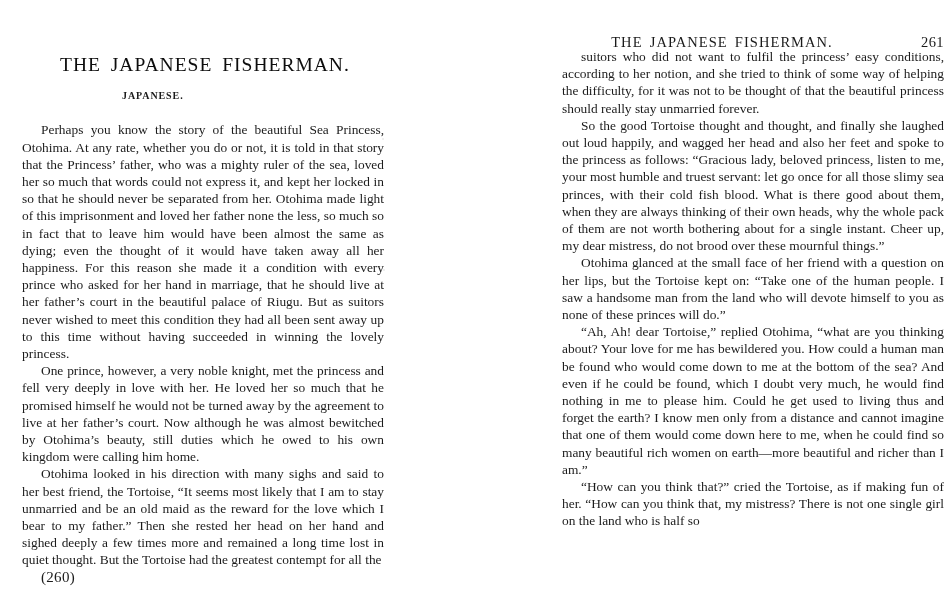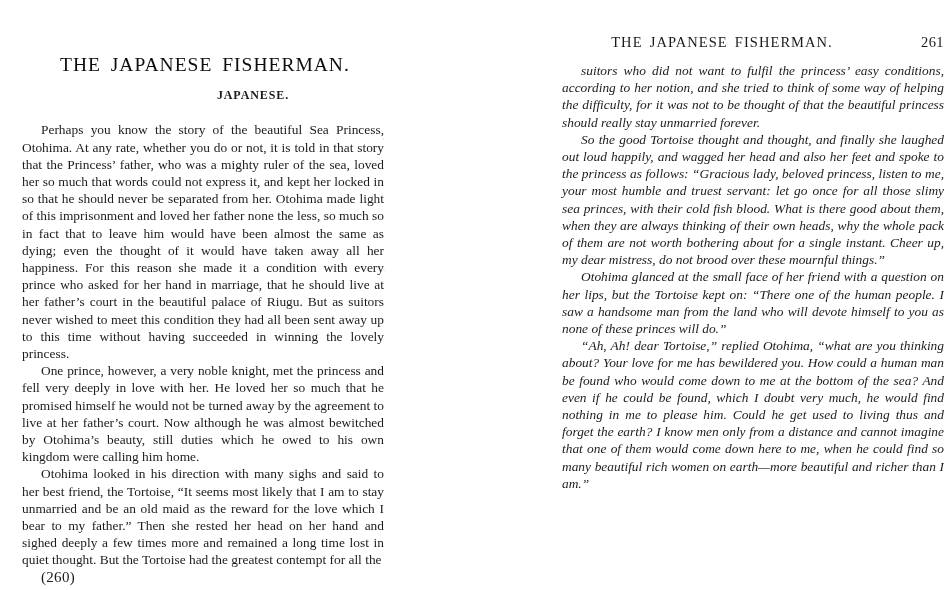--- a/index.html
+++ b/index.html
@@ -66,44 +66,43 @@
     text-justify: inter-word;
     color: #1b1b1b;
   }
   .col-left {
     left: 22px;
     top: 28px;
     width: 362px;
   }
   .col-right {
     left: 562px;
-    top: 34px;
+    top: 20px;
     width: 382px;
-    font-style: italic;
   }
 
   
   .article-title {
     font-size: 19.5px;
     letter-spacing: 1.0px;
     word-spacing: 4px;
     text-align: left;
     margin: 0 0 0 38px;
     padding: 0;
     font-weight: normal;
     color: #0d0d0d;
     white-space: nowrap;
   }
   .article-subtitle {
     margin: 14px 0 0 100px;
-    font-size: 12px;
+    font-size: 10px;
     font-weight: bold;
     letter-spacing: 0.9px;
     color: #1a1a1a;
-    text-align: center;
+    text-align: left;
   }
 
   .body-start {
     margin-top: 17px;
   }
 
   p.para {
     margin: 0;
     padding: 0;
     text-indent: 19px;
@@ -152,17 +151,18 @@
       <p class="para">Perhaps you know the story of the beautiful Sea Princess, Otohima. At any rate, whether you do or not, it is told in that story that the Princess’ father, who was a mighty ruler of the sea, loved her so much that words could not express it, and kept her locked in so that he should never be separated from her. Otohima made light of this imprisonment and loved her father none the less, so much so in fact that to leave him would have been almost the same as dying; even the thought of it would have taken away all her happiness. For this reason she made it a condition with every prince who asked for her hand in marriage, that he should live at her father’s court in the beautiful palace of Riugu. But as suitors never wished to meet this condition they had all been sent away up to this time without having succeeded in winning the lovely princess.</p>
       <p class="para">One prince, however, a very noble knight, met the princess and fell very deeply in love with her. He loved her so much that he promised himself he would not be turned away by the agreement to live at her father’s court. Now although he was almost bewitched by Otohima’s beauty, still duties which he owed to his own kingdom were calling him home.</p>
       <p class="para">Otohima looked in his direction with many sighs and said to her best friend, the Tortoise, “It seems most likely that I am to stay unmarried and be an old maid as the reward for the love which I bear to my father.” Then she rested her head on her hand and sighed deeply a few times more and remained a long time lost in quiet thought. But the Tortoise had the greatest contempt for all the</p>
       <p class="para folio-bottom">(260)</p>
     </div>
   </div>
 
   <div class="col col-right">
     <p class="para">suitors who did not want to fulfil the princess’ easy conditions, according to her notion, and she tried to think of some way of helping the difficulty, for it was not to be thought of that the beautiful princess should really stay unmarried forever.</p>
     <p class="para">So the good Tortoise thought and thought, and finally she laughed out loud happily, and wagged her head and also her feet and spoke to the princess as follows: “Gracious lady, beloved princess, listen to me, your most humble and truest servant: let go once for all those slimy sea princes, with their cold fish blood. What is there good about them, when they are always thinking of their own heads, why the whole pack of them are not worth bothering about for a single instant. Cheer up, my dear mistress, do not brood over these mournful things.”</p>
-    <p class="para">Otohima glanced at the small face of her friend with a question on her lips, but the Tortoise kept on: “There one of the human people. I saw a handsome man from the land who will devote himself to you as none of these princes will do.”</p>
+    <p class="para">Otohima glanced at the small face of her friend with a question on her lips, but the Tortoise kept on: “Take one of the human people. I saw a handsome man from the land who will devote himself to you as none of these princes will do.”</p>
     <p class="para">“Ah, Ah! dear Tortoise,” replied Otohima, “what are you thinking about? Your love for me has bewildered you. How could a human man be found who would come down to me at the bottom of the sea? And even if he could be found, which I doubt very much, he would find nothing in me to please him. Could he get used to living thus and forget the earth? I know men only from a distance and cannot imagine that one of them would come down here to me, when he could find so many beautiful rich women on earth—more beautiful and richer than I am.”</p>
+    <p class="para">“How can you think that?” cried the Tortoise, as if making fun of her. “How can you think that, my mistress? There is not one single girl on the land who is half so</p>
   </div>
 
 </div>
 
 </body></html>

